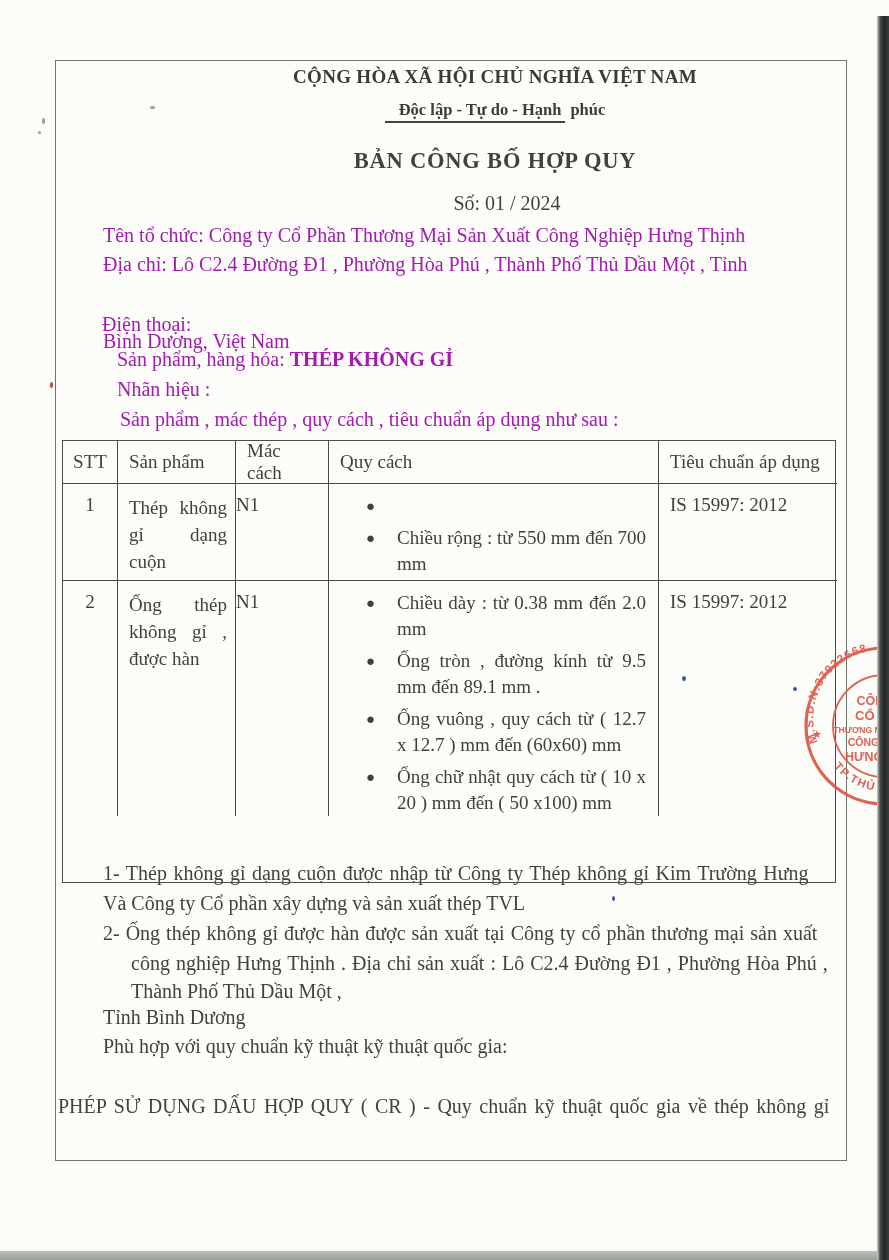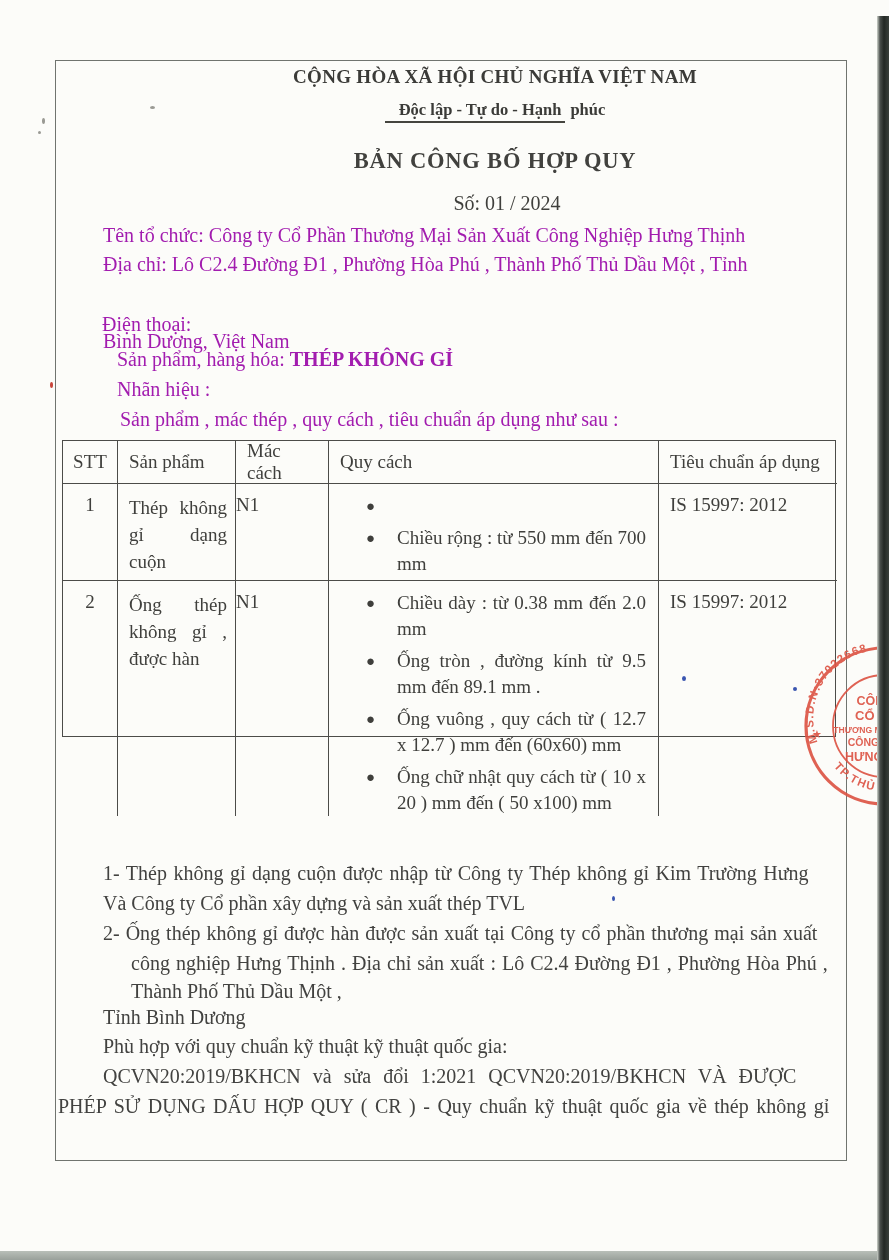--- a/index.html
+++ b/index.html
@@ -47,21 +47,21 @@
   .i-org   { left:103px; top:222px; }
   .i-addr1 { left:103px; top:251px; }
   .i-addr2 { left:103px; top:280px;margin-top:48px; }
   .i-phone { left:102px; top:311px; }
   .i-prod  { left:117px; top:346px; }
   .i-brand { left:117px; top:376px; }
   .i-intro { left:120px; top:406px; }
 
   
   .spec-table {
-    position:absolute; left:62px; top:440px; width:774px; height:297px;
+    position:absolute; left:62px; top:440px; width:774px; height:443px;
     display:grid;
     grid-template-columns:55px 118px 93px 330px 178px;
     grid-template-rows:43px 97px 235px;
     border:1.5px solid #4c4c49;
     background:transparent;
     font-size:19px;
     z-index:2;
   }
   .cell {
     border-right:1.5px solid #4c4c49;
@@ -176,21 +176,20 @@
     <div class="cell std last-col last-row">IS 15997: 2012</div>
   </div>
 
   <div class="line notes n1a">1- Thép không gỉ dạng cuộn được nhập từ Công ty Thép không gỉ Kim Trường Hưng</div>
   <div class="line notes n1b">Và Công ty Cổ phần xây dựng và sản xuất thép TVL</div>
   <div class="line notes n2a">2- Ống thép không gỉ được hàn được sản xuất tại Công ty cổ phần thương mại sản xuất</div>
   <div class="line notes n2b">công nghiệp Hưng Thịnh . Địa chỉ sản xuất : Lô C2.4 Đường Đ1 , Phường Hòa Phú ,</div>
   <div class="line notes n2c">Thành Phố Thủ Dầu Một ,</div>
   <div class="line notes ntinh">Tỉnh Bình Dương</div>
   <div class="line notes nphu">Phù hợp với quy chuẩn kỹ thuật kỹ thuật quốc gia:</div>
-  <div class="line notes nqc1">QCVN20:2019/BKHCN và sửa đổi 1:2021 QCVN20:2019/BKHCN VÀ ĐƯỢC</div>
   <div class="line notes nqc2">PHÉP SỬ DỤNG DẤU HỢP QUY ( CR ) - Quy chuẩn kỹ thuật quốc gia về thép không gỉ</div>
 
   <svg class="stamp" viewBox="0 0 170 170">
     <g fill="none" stroke="#dd5546">
       <circle cx="85" cy="84" r="78" stroke-width="3.2"></circle>
       <circle cx="85" cy="84" r="51" stroke-width="1.8"></circle>
     </g>
     <defs>
       <path id="arcTop" d="M 21.7,106.9 A 68,68 0 1 1 150.2,72.5"></path>
       <path id="arcBottom" d="M 28.6,115.2 A 64,64 0 0 0 141.4,115.2"></path>

